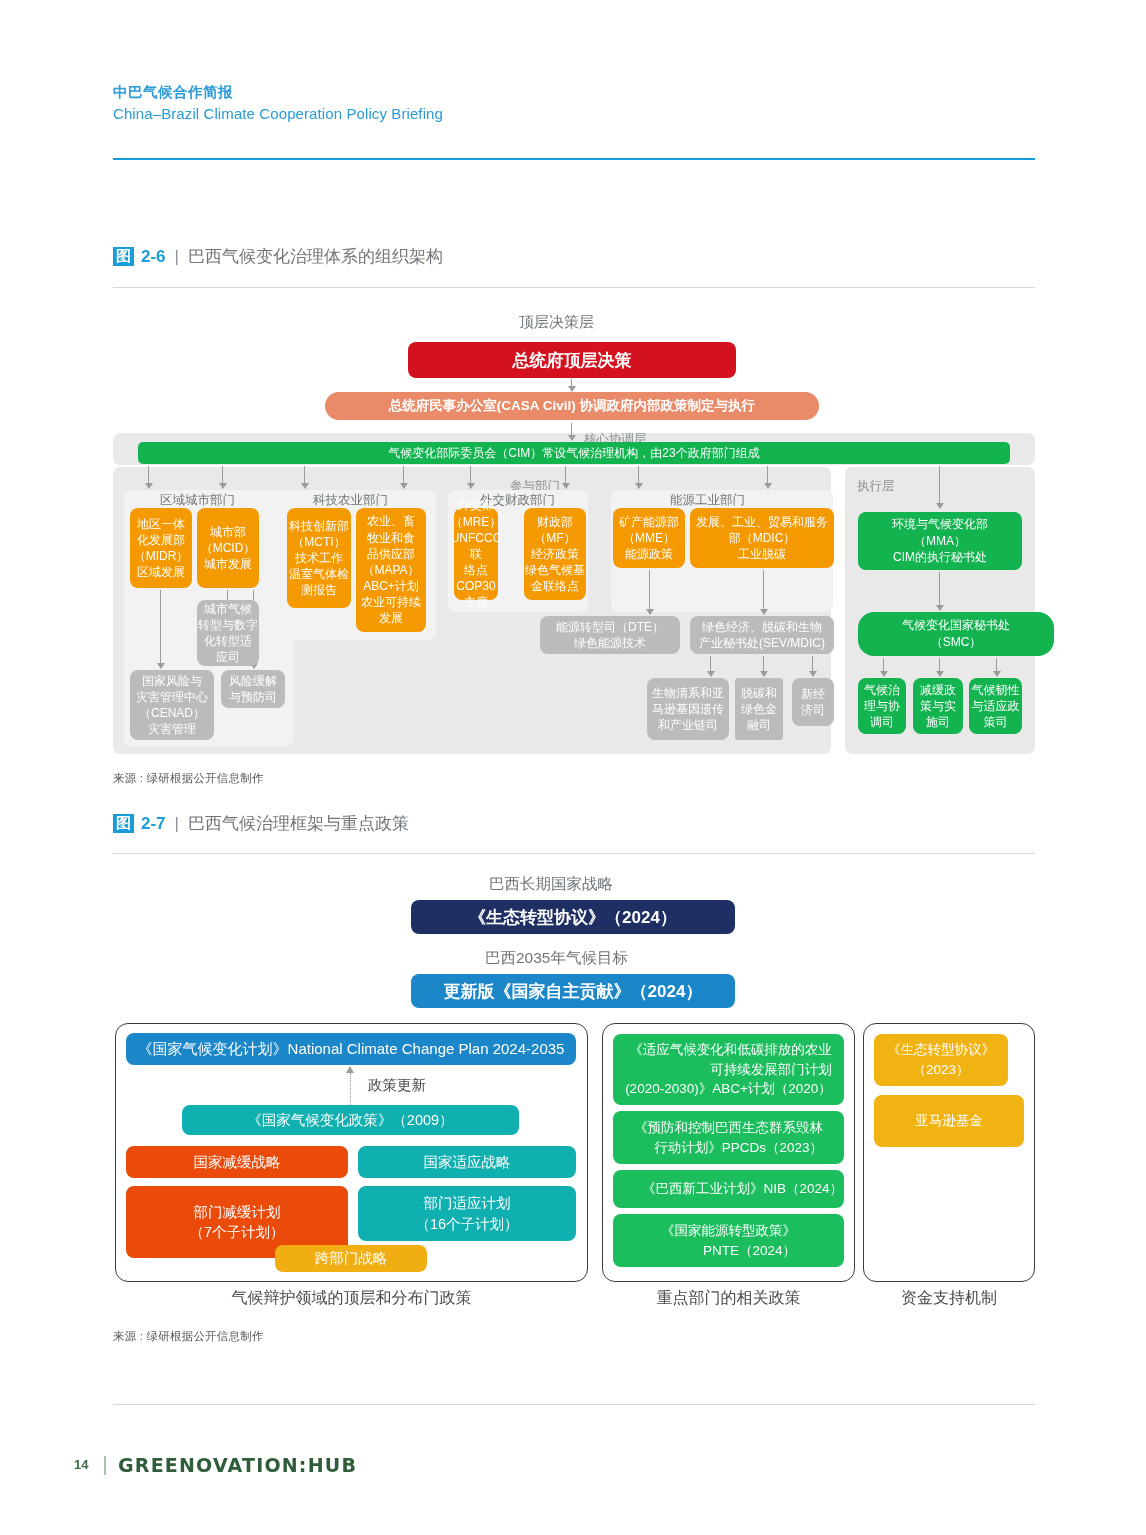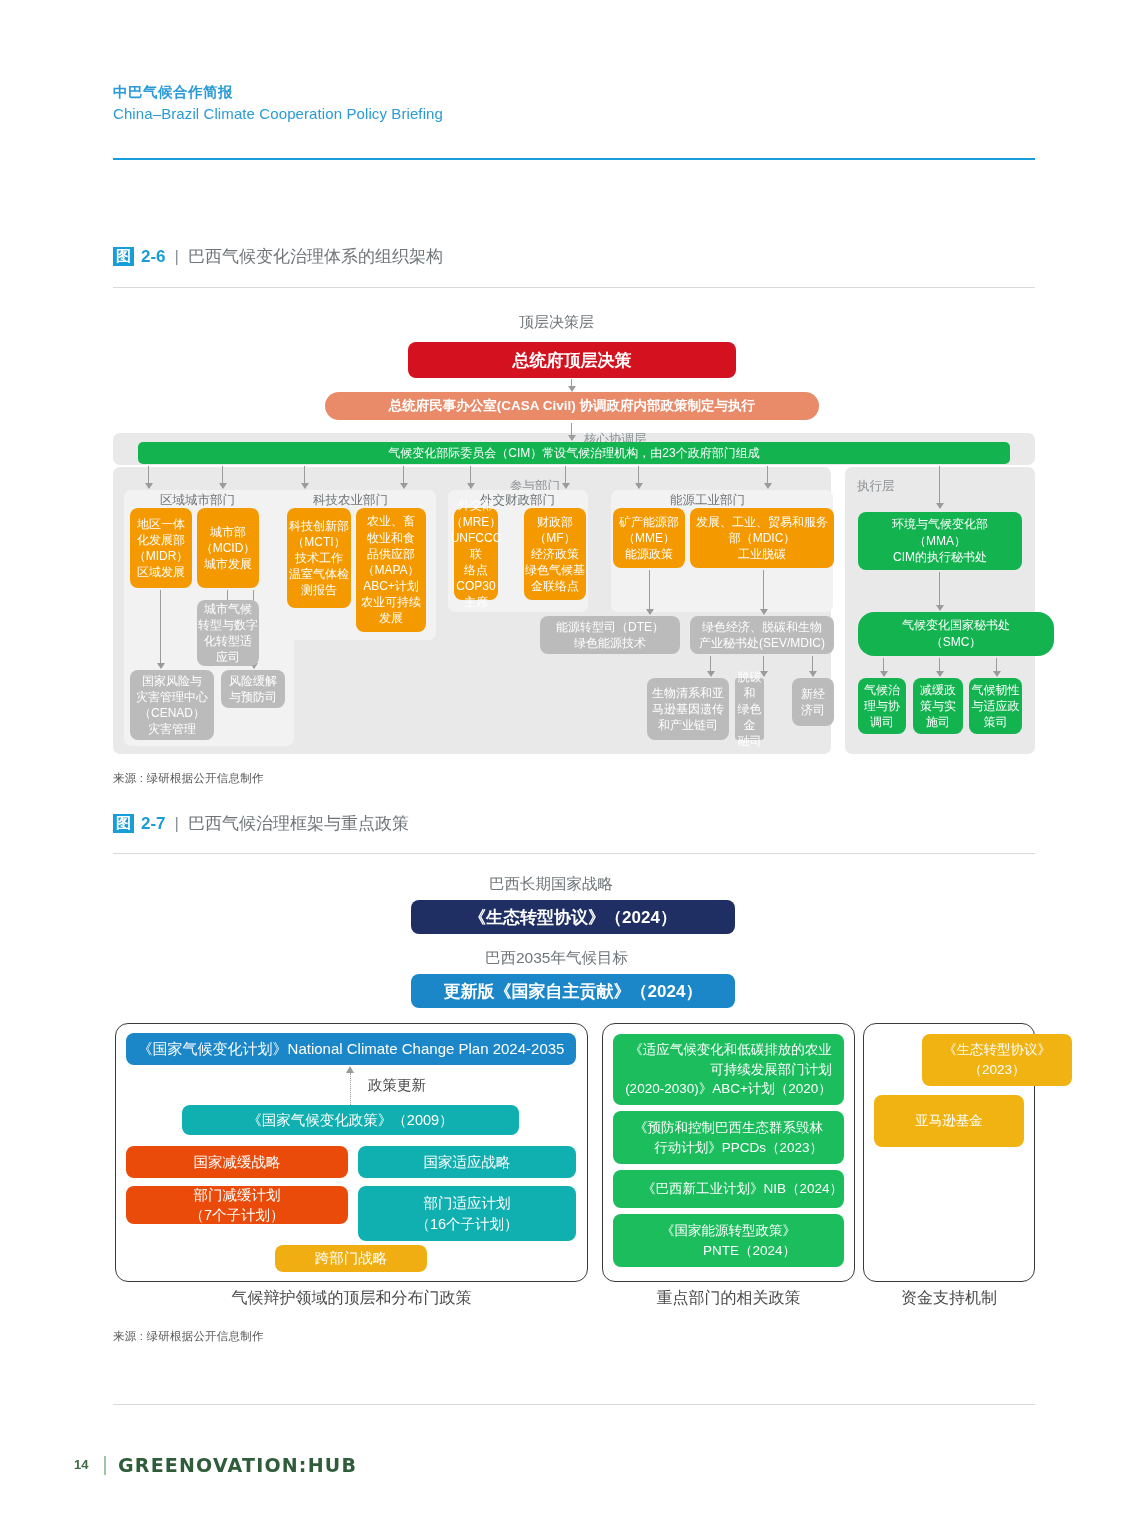--- a/index.html
+++ b/index.html
@@ -191,21 +191,21 @@
   <div class="box grey" style="left:690px;top:616px;width:144px;height:38px;border-radius:8px;font-size:12px;line-height:1.35;white-space:pre-line;">绿色经济、脱碳和生物
 产业秘书处(SEV/MDIC)</div>
 
   <div class="arw" style="left:710px;top:656px;height:20px;"></div>
   <div class="arw" style="left:763px;top:656px;height:20px;"></div>
   <div class="arw" style="left:812px;top:656px;height:20px;"></div>
 
   <div class="box grey" style="left:647px;top:678px;width:82px;height:62px;border-radius:8px;font-size:12px;line-height:1.35;white-space:pre-line;">生物清系和亚
 马逊基因遗传
 和产业链司</div>
-  <div class="box grey" style="left:735px;top:678px;width:29px;height:62px;border-radius:3px;font-size:12px;line-height:1.35;white-space:pre-line;">脱碳和
+  <div class="box grey" style="left:735px;top:678px;width:48px;height:62px;border-radius:3px;font-size:12px;line-height:1.35;white-space:pre-line;">脱碳和
 绿色金
 融司</div>
   <div class="box grey" style="left:792px;top:678px;width:42px;height:48px;border-radius:8px;font-size:12px;line-height:1.35;white-space:pre-line;">新经
 济司</div>
 
   <div class="arw" style="left:939px;top:466px;height:42px;"></div>
   <div class="box green" style="left:858px;top:512px;width:164px;height:58px;border-radius:8px;font-size:12px;line-height:1.4;white-space:pre-line;">环境与气候变化部
 （MMA）
 CIM的执行秘书处</div>
 
@@ -248,42 +248,42 @@
   <div class="box blue" style="left:126px;top:1033px;width:450px;height:32px;border-radius:8px;font-size:15px;">《国家气候变化计划》National Climate Change Plan 2024-2035</div>
 
   <div class="dashv" style="left:350px;top:1073px;height:36px;"></div>
   <div class="lbl" style="left:368px;top:1076px;font-size:14.5px;color:#4a4a4a;">政策更新</div>
 
   <div class="box teal" style="left:182px;top:1105px;width:337px;height:30px;border-radius:8px;font-size:14.5px;">《国家气候变化政策》（2009）</div>
 
   <div class="box orangered" style="left:126px;top:1146px;width:222px;height:32px;border-radius:8px;font-size:14.5px;">国家减缓战略</div>
   <div class="box teal" style="left:358px;top:1146px;width:218px;height:32px;border-radius:8px;font-size:14.5px;">国家适应战略</div>
 
-  <div class="box orangered" style="left:126px;top:1186px;width:222px;height:38px;border-radius:8px;font-size:14.5px;line-height:1.4;white-space:pre-line;">部门减缓计划
+  <div class="box orangered" style="left:126px;top:1186px;width:222px;height:72px;border-radius:8px;font-size:14.5px;line-height:1.4;white-space:pre-line;">部门减缓计划
 （7个子计划）</div>
   <div class="box teal" style="left:358px;top:1186px;width:218px;height:55px;border-radius:8px;font-size:14.5px;line-height:1.4;white-space:pre-line;">部门适应计划
 （16个子计划）</div>
 
   <div class="box amber" style="left:275px;top:1245px;width:152px;height:27px;border-radius:8px;font-size:14.5px;">跨部门战略</div>
 
   <div class="cardcap" style="left:115px;top:1288px;width:473px;">气候辩护领域的顶层和分布门政策</div>
 
   <div class="card" style="left:602px;top:1023px;width:253px;height:259px;"></div>
   <div class="box green2" style="left:613px;top:1034px;width:231px;height:71px;border-radius:8px;font-size:13.5px;line-height:1.45;white-space:pre-line;">《适应气候变化和低碳排放的农业
 可持续发展部门计划
 (2020-2030)》ABC+计划（2020）</div>
   <div class="box green2" style="left:613px;top:1111px;width:231px;height:53px;border-radius:8px;font-size:13.5px;line-height:1.45;white-space:pre-line;">《预防和控制巴西生态群系毁林
 行动计划》PPCDs（2023）</div>
   <div class="box green2" style="left:613px;top:1170px;width:231px;height:38px;border-radius:8px;font-size:13.5px;line-height:1.45;white-space:pre-line;padding-left:28px;">《巴西新工业计划》NIB（2024）</div>
   <div class="box green2" style="left:613px;top:1214px;width:231px;height:53px;border-radius:8px;font-size:13.5px;line-height:1.45;white-space:pre-line;">《国家能源转型政策》
 PNTE（2024）</div>
   <div class="cardcap" style="left:602px;top:1288px;width:253px;">重点部门的相关政策</div>
 
   <div class="card" style="left:863px;top:1023px;width:172px;height:259px;"></div>
-  <div class="box gold" style="left:874px;top:1034px;width:150px;height:52px;border-radius:8px;font-size:13.5px;line-height:1.45;white-space:pre-line;margin-left:48px;">《生态转型协议》
+  <div class="box gold" style="left:874px;top:1034px;width:134px;height:52px;border-radius:8px;font-size:13.5px;line-height:1.45;white-space:pre-line;">《生态转型协议》
 （2023）</div>
   <div class="box gold" style="left:874px;top:1095px;width:150px;height:52px;border-radius:8px;font-size:13.5px;line-height:1.45;white-space:pre-line;">亚马逊基金</div>
   <div class="cardcap" style="left:863px;top:1288px;width:172px;">资金支持机制</div>
 
   <div class="source" style="top:1329px">来源 : 绿研根据公开信息制作</div>
 
   <div class="foot-rule"></div>
   <div class="pg">14</div>
   <div class="pg-sep"></div>
   <div class="brand">GREENOVATION:HUB</div>

